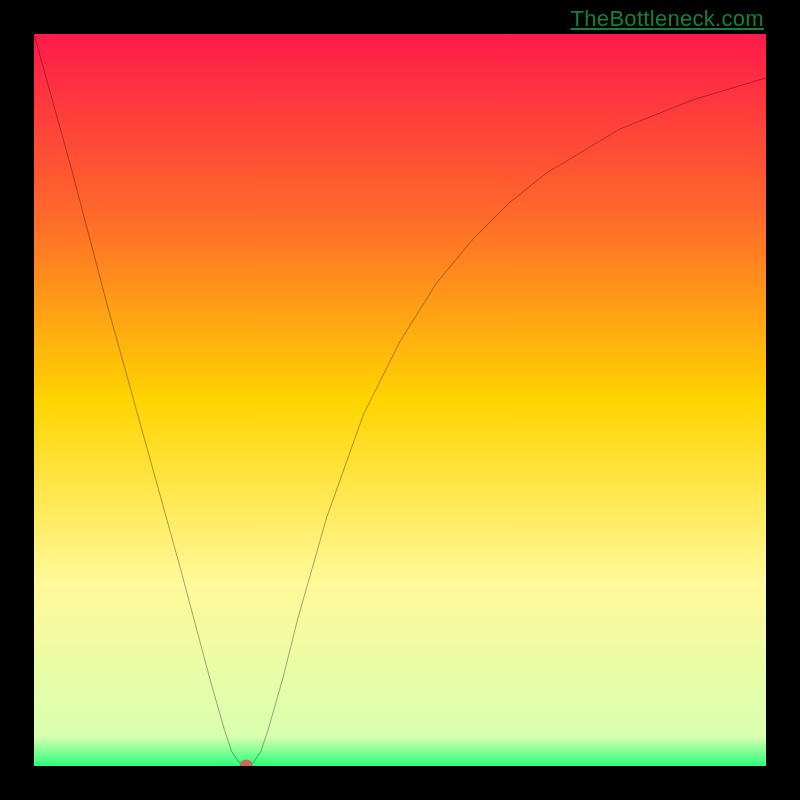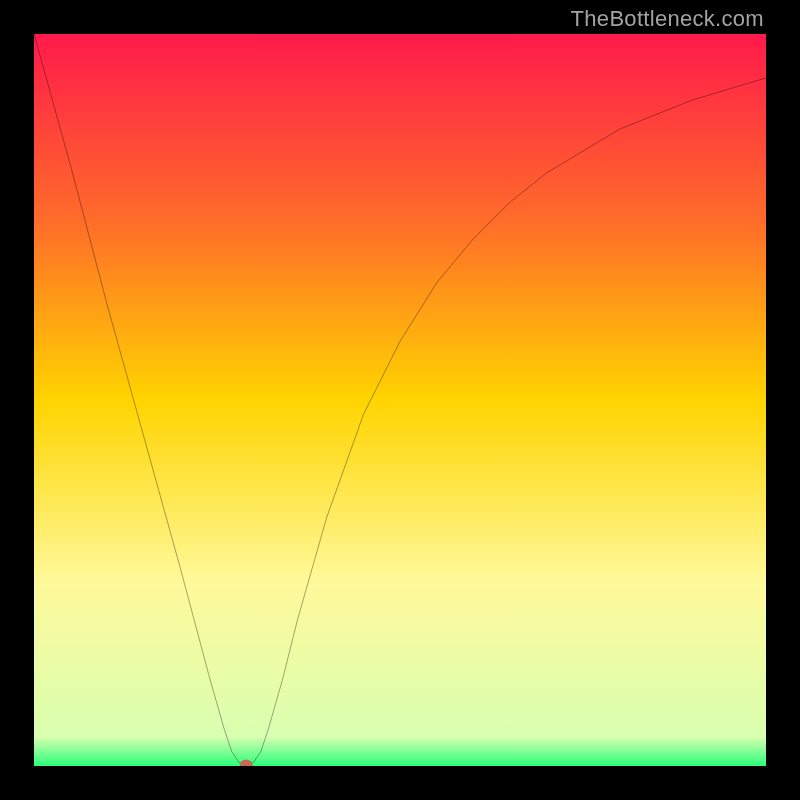--- a/index.html
+++ b/index.html
@@ -1,20 +1,20 @@
 <!DOCTYPE html>
 <html><head>
 <meta charset="utf-8">
 <style>
 * { margin: 0; padding: 0; box-sizing: border-box; }
 body { width: 800px; height: 800px; overflow: hidden; background: #000; font-family: Arial, sans-serif; position: relative; }
 .container { width: 800px; height: 800px; position: relative; background: #000; }
 .plot-area { position: absolute; left: 34px; top: 34px; width: 732px; height: 732px; }
 .gradient-bg { width: 100%; height: 100%; position: absolute; }
-.watermark { position: absolute; top: 6px; right: 36px; color: #a3a3a3; font-size: 22px; font-weight: 500; letter-spacing: 0.3px; }
+.watermark { position: absolute; top: 6px; right: 36px; color: #15803d; font-size: 22px; font-weight: 500; letter-spacing: 0.3px; text-decoration: underline; }
 svg.curve { position: absolute; left: 0; top: 0; width: 100%; height: 100%; pointer-events: none; }
 </style>
 </head>
 <body>
 
 <div class="container">
   <div class="watermark">TheBottleneck.com</div>
   <div class="plot-area">
     <svg class="gradient-bg" viewBox="0 0 100 100" preserveAspectRatio="none">
       <defs>

